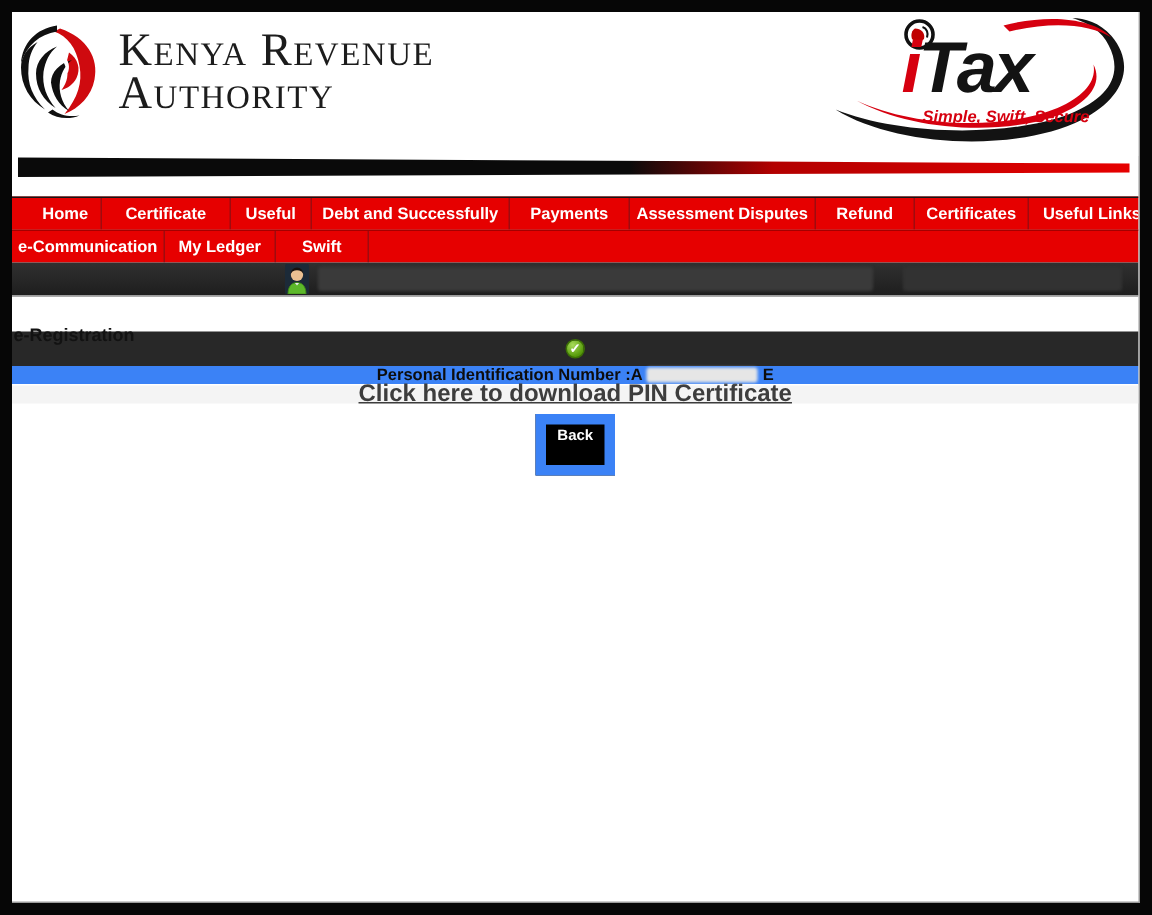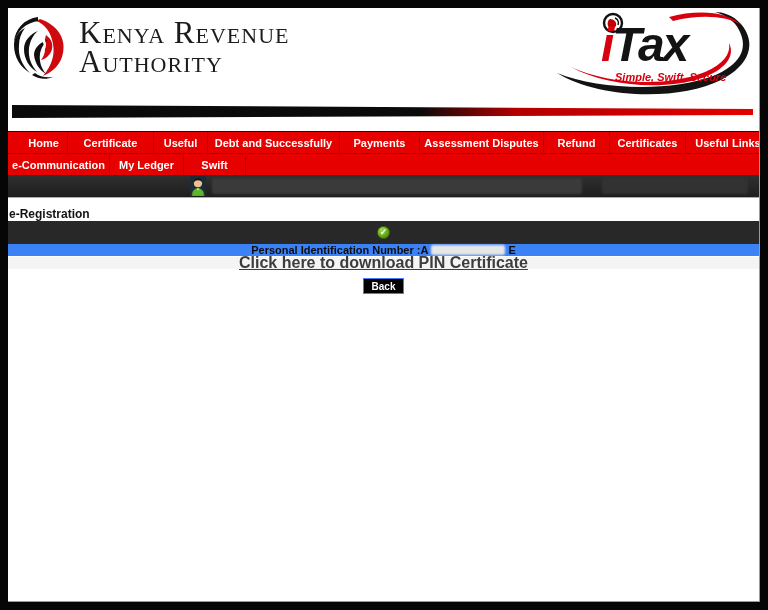--- a/index.html
+++ b/index.html
@@ -72,21 +72,21 @@
     position: relative; height: 22px;
     background: linear-gradient(#303030, #1e1e1e);
     border-bottom: 1px solid #ababab;
   }
   .avatar { position: absolute; left: 182px; top: 1px; width: 16px; height: 20px; }
   .redact { position: absolute; top: 3px; height: 16px; border-radius: 2px; filter: blur(1.2px); }
   .redact-1 { left: 204px; width: 370px; background: #3a3a3a; }
   .redact-2 { left: 594px; width: 146px; background: #323232; }
 
   
-  .section-title-row { height: 23px; box-sizing: border-box; padding: 6px 0 0 1px; }
+  .section-title-row { height: 23px; box-sizing: border-box; padding: 16px 0 0 1px; }
   .section-title { font-size: 12px; font-weight: bold; color: #121212; }
 
   .success-bar {
     height: 23px; background: #282828;
     display: flex; align-items: center; justify-content: center; gap: 6px;
     color: #ffffff; font-weight: bold; font-size: 11px;
   }
   .check-icon {
     width: 13px; height: 13px; border-radius: 50%;
     background: radial-gradient(circle at 35% 28%, #a8dc5a, #569a0a 70%);
@@ -109,22 +109,22 @@
     display: flex; align-items: center; justify-content: center;
     line-height: 12px;
   }
   .download-link { color: #3d3d3d; font-size: 16px; font-weight: bold; text-decoration: underline; cursor: pointer; }
 
   .back-row { text-align: center; margin-top: 7px; }
   .back-button {
     background: #000000; color: #ffffff;
     font-family: "Liberation Sans", sans-serif;
     font-size: 10px; font-weight: bold;
-    border: 1px solid #3b82f6;
-    padding: 2px 8px 1px 8px;
+    border: 7px solid #3b82f6;
+    padding: 2px 8px 14px 8px;
     cursor: pointer;
   }
 </style>
 </head>
 <body>
 
 <div class="frame">
 
   <div class="header">
     <div class="kra-logo-block">

